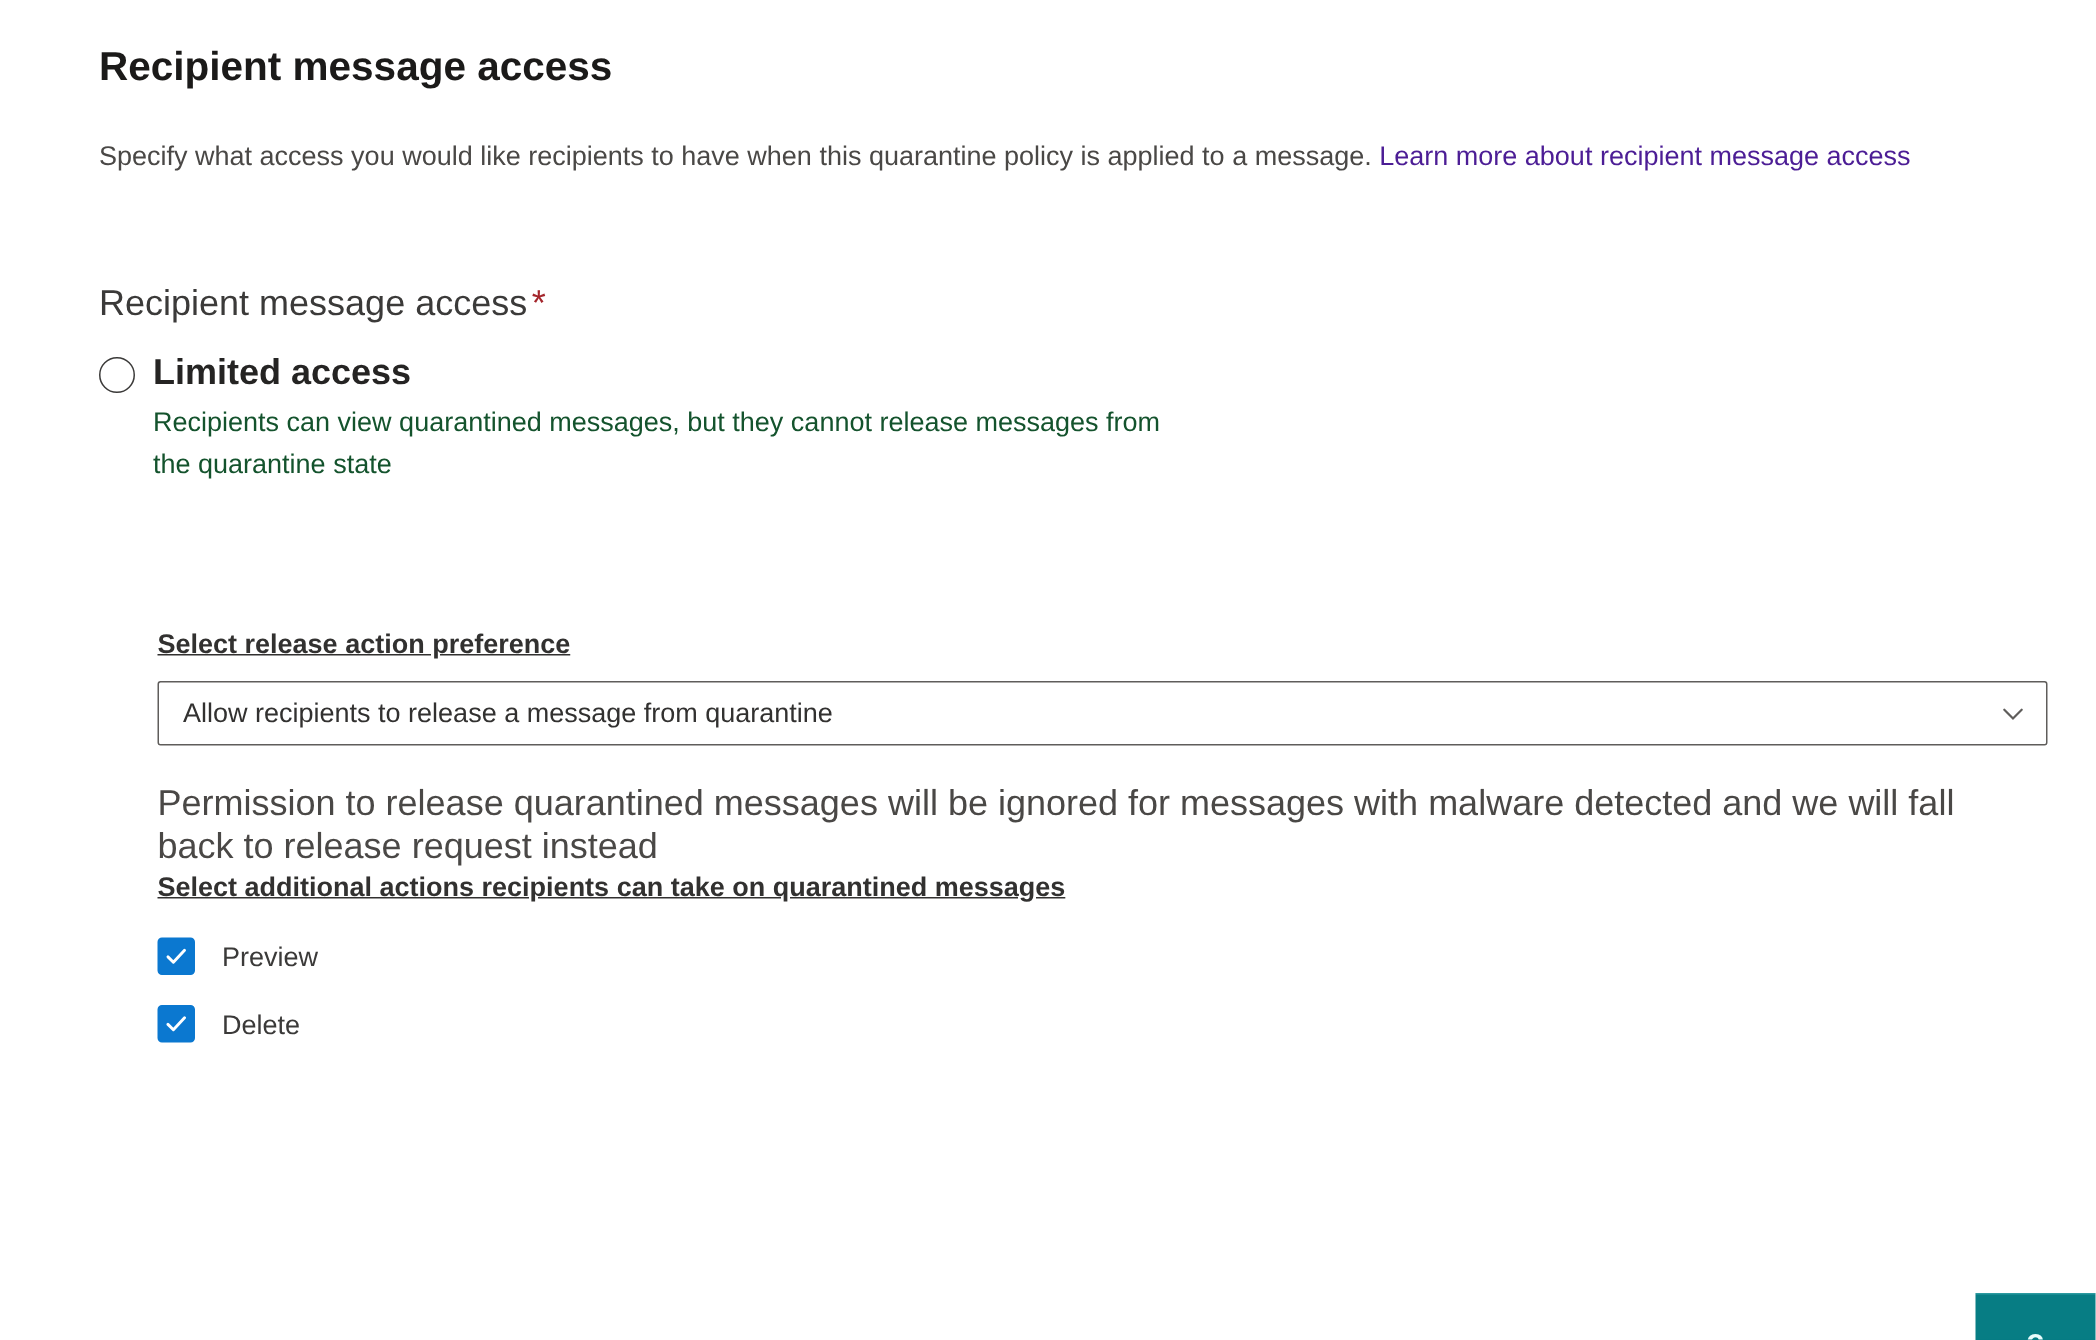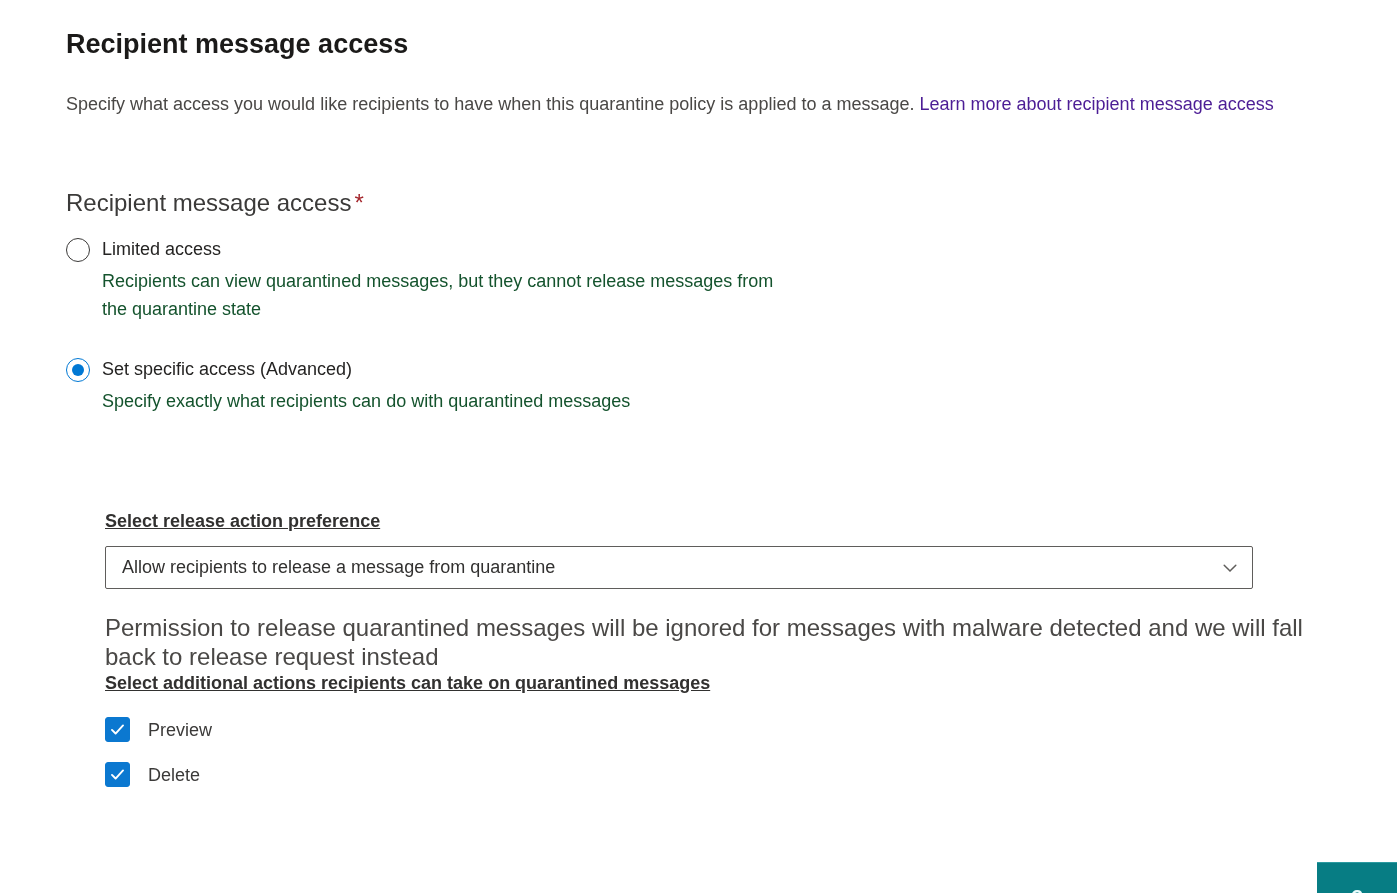--- a/index.html
+++ b/index.html
@@ -65,23 +65,23 @@
     content: "";
     position: absolute;
     left: 50%; top: 50%;
     width: 12px; height: 12px;
     margin: -6px 0 0 -6px;
     border-radius: 50%;
     background: #0078d4;
   }
   .option-text { margin-left: 12px; }
   .option-label {
-    font-size: 18px;
-    line-height: 24px;
-    font-weight: 400;
+    font-size: 24px;
+    line-height: 24px;
+    font-weight: 700;
     color: #252423;
   }
   .option-desc {
     margin-top: 6px;
     font-size: 18px;
     line-height: 28px;
     color: #14532d;
     max-width: 700px;
   }
 
@@ -91,21 +91,21 @@
   .sub-label {
     font-size: 18px;
     line-height: 24px;
     font-weight: 600;
     color: #323130;
     text-decoration: underline;
   }
 
   .dropdown {
     margin-top: 13px;
-    width: 1148px;
+    width: 1260px;
     height: 43px;
     border: 1px solid #5f5d5b;
     border-radius: 2px;
     background: #fff;
     display: flex;
     align-items: center;
     padding: 0 14px 0 16px;
     cursor: pointer;
   }
   .dropdown-value {
@@ -193,27 +193,20 @@
   <div class="radio-group">
 
     <div class="option">
       <span class="radio" data-checked="false"></span>
       <div class="option-text">
         <div class="option-label">Limited access</div>
         <div class="option-desc">Recipients can view quarantined messages, but they cannot release messages from the quarantine state</div>
       </div>
     </div>
 
-    <div class="option">
-      <span class="radio" data-checked="true"></span>
-      <div class="option-text">
-        <div class="option-label">Set specific access (Advanced)</div>
-        <div class="option-desc">Specify exactly what recipients can do with quarantined messages</div>
-      </div>
-    </div>
 
   </div>
 
   <div class="subsection">
 
     <div class="sub-label">Select release action preference</div>
 
     <div class="dropdown">
       <span class="dropdown-value">Allow recipients to release a message from quarantine</span>
       <svg class="chevron" viewBox="0 0 16 16">

